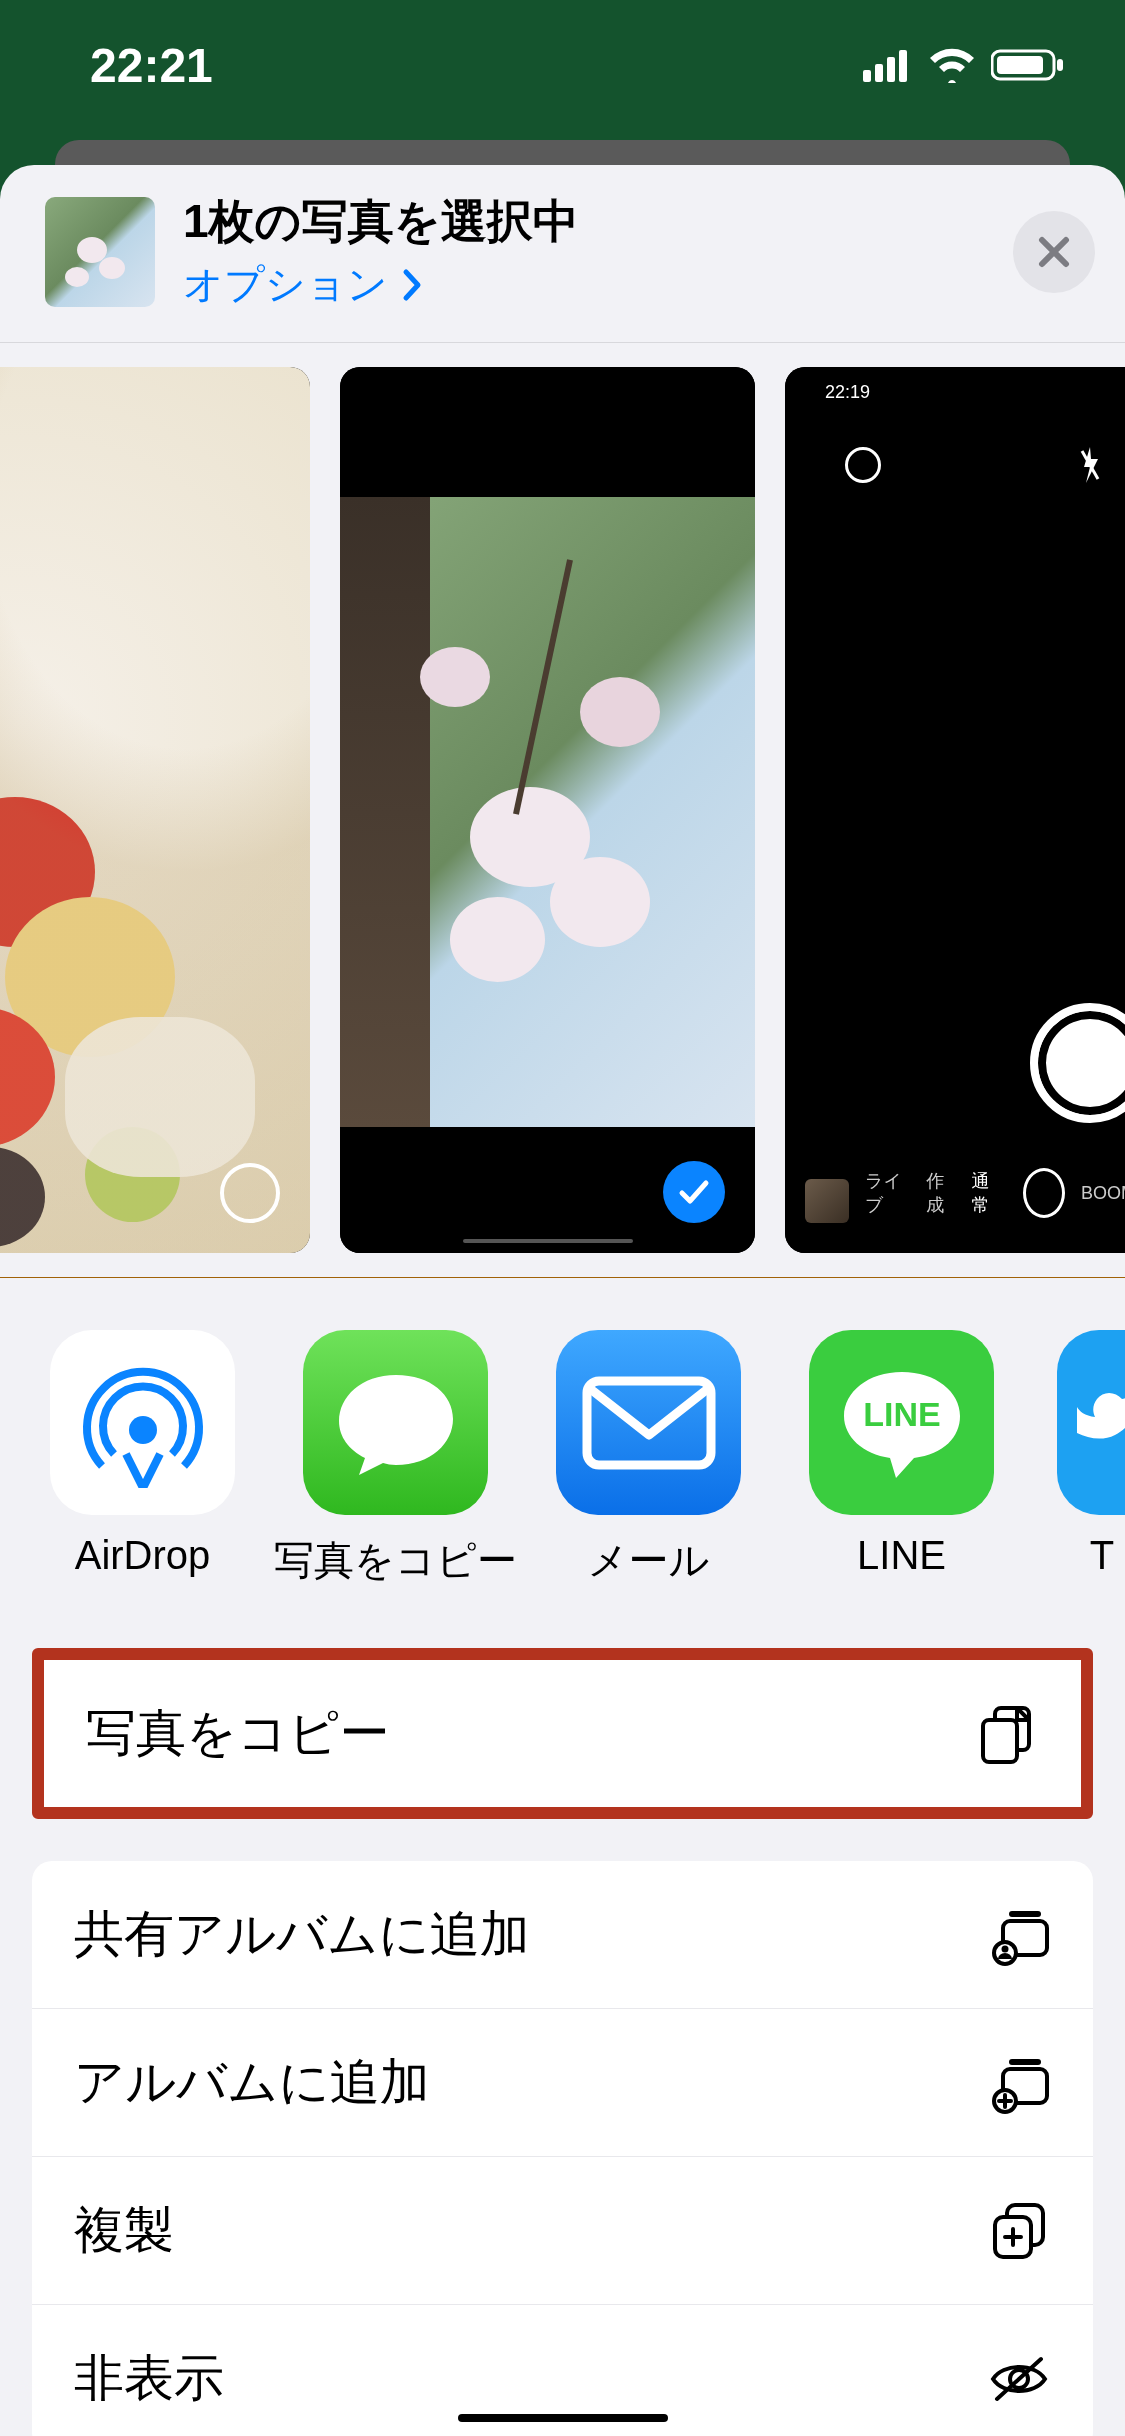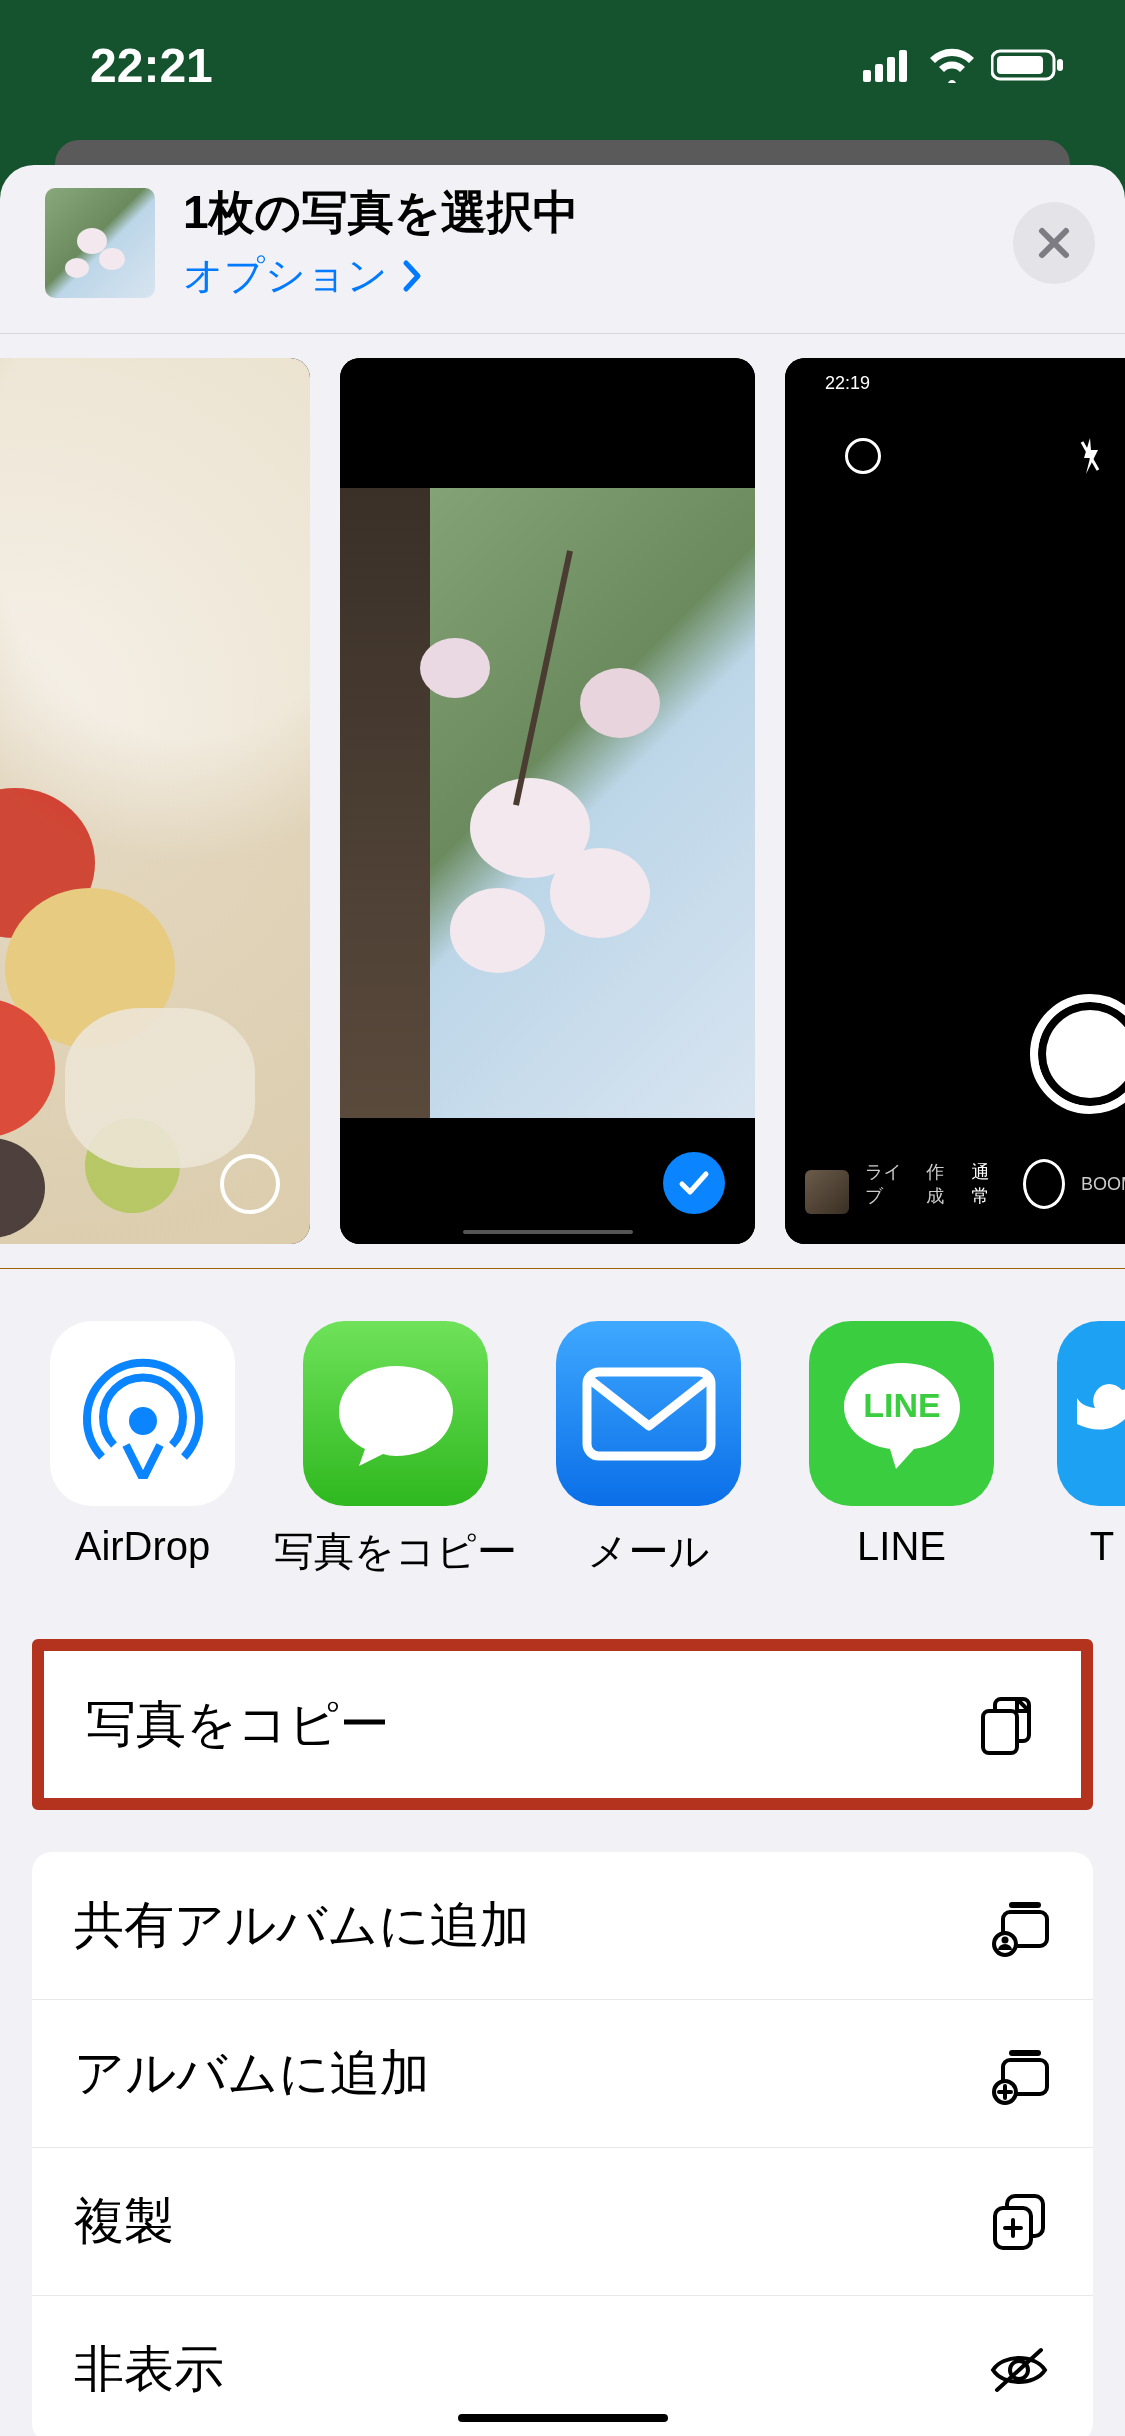--- a/index.html
+++ b/index.html
@@ -11,21 +11,21 @@
   .status-time { font-size: 48px; font-weight: 600; margin-left: 30px; }
   .status-icons { display: flex; align-items: center; gap: 14px; }
 
   
   .behind-card { position: absolute; top: 140px; left: 55px; right: 55px; height: 50px; background: #5a5a5a; border-radius: 24px 24px 0 0; }
 
   
   .sheet { position: absolute; top: 165px; left: 0; right: 0; bottom: 0; background: #f2f2f6; border-radius: 34px 34px 0 0; overflow: hidden; }
 
   
-  .sheet-header { display: flex; align-items: center; padding: 17px 30px 30px 45px; border-bottom: 1px solid #d8d8dc; }
+  .sheet-header { display: flex; align-items: center; padding: 26px 30px 30px 45px; border-bottom: 1px solid #d8d8dc; }
   .header-thumb { width: 110px; height: 110px; border-radius: 10px; overflow: hidden; flex-shrink: 0; }
   .header-text { flex: 1; margin-left: 28px; }
   .header-title { font-size: 46px; font-weight: 600; color: #000; }
   .header-options { font-size: 40px; color: #007aff; margin-top: 4px; display: flex; align-items: center; gap: 14px; }
   .close-btn { width: 82px; height: 82px; border-radius: 50%; background: #e3e3e8; display: flex; align-items: center; justify-content: center; }
   .close-btn svg { width: 40px; height: 40px; }
 
   
   .photo-strip { display: flex; gap: 30px; padding: 24px 0 24px 0; overflow: hidden; border-bottom: 1px solid #a16207; }
   .photo-card { width: 415px; height: 886px; border-radius: 20px; overflow: hidden; position: relative; flex-shrink: 0; background: #000; }

